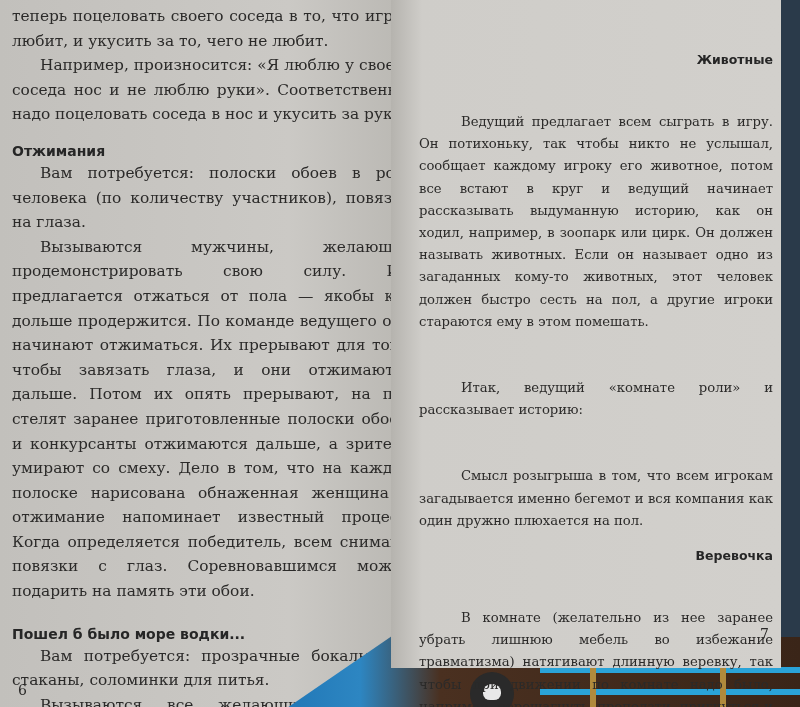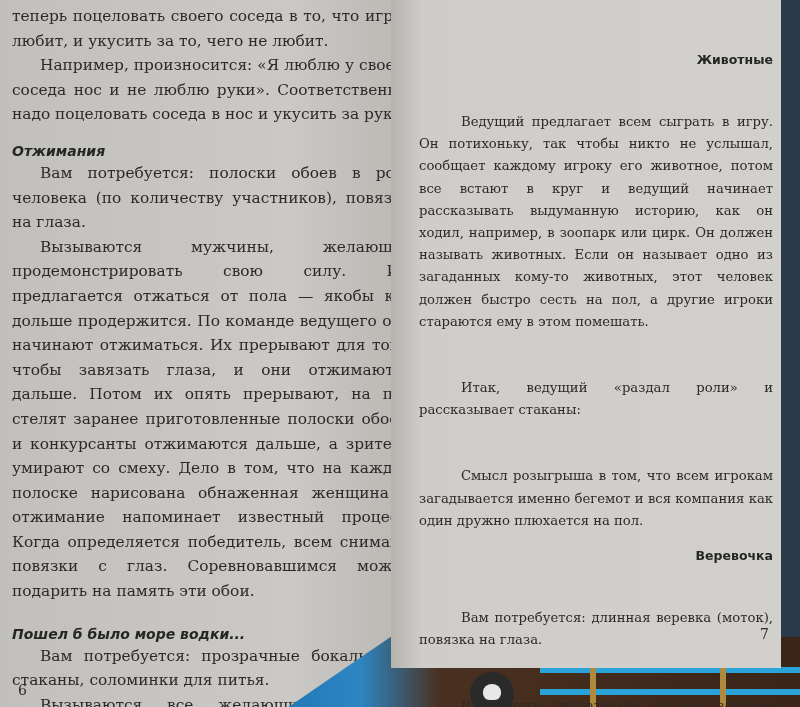--- a/index.html
+++ b/index.html
@@ -44,21 +44,21 @@
   p {
     margin: 0; font-size: 15.4px; line-height: 24.6px; text-align: justify;
   }
   .right p { font-size: 13.2px; line-height: 22.2px; }
   p.indent { text-indent: 28px; }
   .right p.indent { text-indent: 42px; margin-top: 44px; }
   h3 {
     margin: 0; font-family: "DejaVu Sans", sans-serif; font-weight: bold;
     font-size: 14px; color: #262626;
   }
-  .left h3 { margin-top: 16px; margin-bottom: 2px; font-style: italic; }
+  .left h3 { margin-top: 16px; margin-bottom: 2px; }
   .right h3 { text-align: right; font-size: 12.5px; margin-top: 16px; margin-bottom: 4px; }
   .right h3.first { margin-top: 48px; margin-bottom: 6px; }
   .pnum { position: absolute; font-size: 14px; color: #2b2a29; }
 </style>
 </head>
 <body>
 
 <div class="bg-bottom">
   <div class="stripe" style="left:540px;top:30px;width:260px;"></div>
   <div class="stripe" style="left:540px;top:52px;width:260px;"></div>
@@ -80,21 +80,20 @@
   <p class="indent">Вызываются все желающие. Каждому раздается по бокалу с налитой в него жидкостью и по соломинке. Объявляется, что во всех бокалах, кроме одного, вода. В единственный налита водка. Игроки должны через соломинку выпить всю жидкость так, чтобы никто не смог догадаться, что у них в бокале. Зрителям же предлагается угадать, кому из присутствующих достался стакан с водкой. Секрет игры в том, что водка налита во все стаканы.</p>
 
   <span class="pnum" style="left:18px;top:682px;">6</span>
 </div>
 
 <div class="spine-line"></div>
 
 <div class="page right">
   <h3 class="first">Животные</h3>
   <p class="indent">Ведущий предлагает всем сыграть в игру. Он потихоньку, так чтобы никто не услышал, сообщает каждому игроку его животное, потом все встают в круг и ведущий начинает рассказывать выдуманную историю, как он ходил, например, в зоопарк или цирк. Он должен называть животных. Если он называет одно из загаданных кому-то животных, этот человек должен быстро сесть на пол, а другие игроки стараются ему в этом помешать.</p>
-  <p class="indent">Итак, ведущий «раздал роли» и рассказывает стаканы:</p>
+  <p class="indent">Итак, ведущий «комнате роли» и рассказывает историю:</p>
   <p class="indent">Смысл розыгрыша в том, что всем игрокам загадывается именно бегемот и вся компания как один дружно плюхается на пол.</p>
 
   <h3>Веревочка</h3>
-  <p class="indent">Вам потребуется: длинная веревка (моток), повязка на глаза.</p>
   <p class="indent">В комнате (желательно из нее заранее убрать лишнюю мебель во избежание травматизма) натягивают длинную веревку, так чтобы при движении по комнате надо было, например, перешагнуть, проползти, пригнуться и т. д.</p>
 
   <span class="pnum" style="right:12px;top:626px;">7</span>
 </div>
 
 </body></html>

